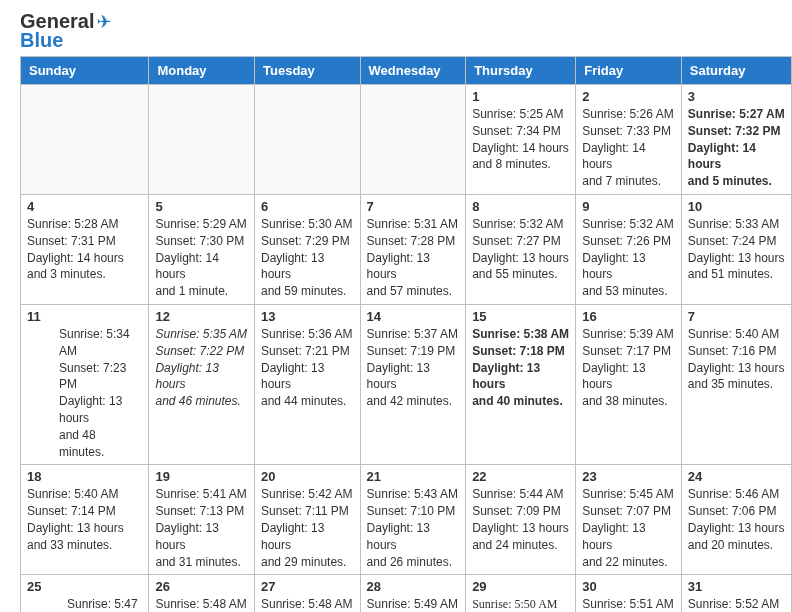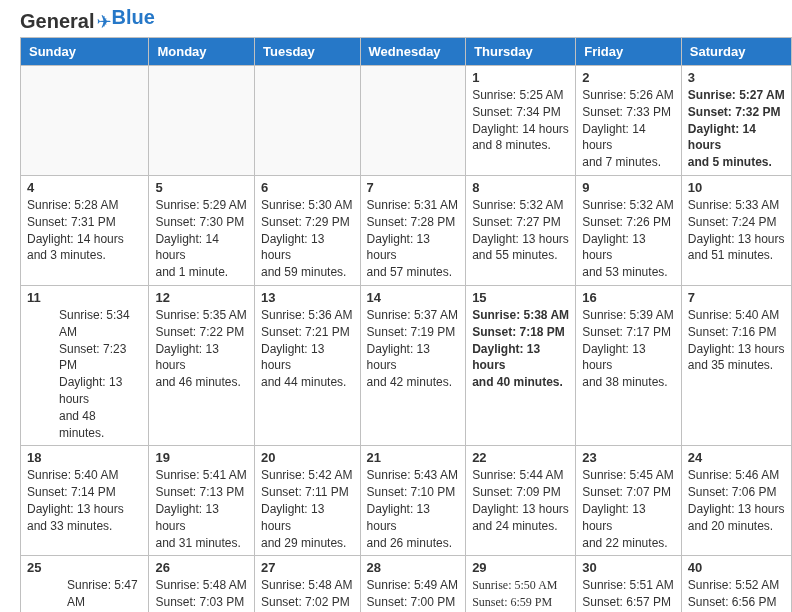--- a/index.html
+++ b/index.html
@@ -1,18 +1,18 @@
 <!DOCTYPE html>
 <html><head>
   <meta charset="utf-8">
   <style>
     * { box-sizing: border-box; margin: 0; padding: 0; }
     body { font-family: Arial, sans-serif; background: #fff; width: 792px; min-height: 612px; }
     .header { padding: 10px 20px 4px 20px; display: flex; align-items: flex-start; justify-content: space-between; }
-    .logo { display: flex; flex-direction: row; align-items: flex-start; }
+    .logo { display: flex; flex-direction: column; align-items: flex-start; }
     .title-block { text-align: right; }
     .month-title { font-size: 38px; font-weight: bold; color: #333; }
     .location { font-size: 16px; color: #444; margin-top: 2px; }
     .calendar { width: 100%; border-collapse: collapse; margin: 0 10px; }
     .calendar th { background: #2678c8; color: #fff; text-align: left; padding: 6px 8px; font-size: 13px; border: 1px solid #c0c0c0; }
     .calendar td { border: 1px solid #c0c0c0; vertical-align: top; padding: 4px 6px; font-size: 11px; color: #333; min-width: 100px; height: 85px; background: #fff; }
     .calendar td.empty { background: #f9f9f9; }
     .day-num { font-size: 13px; font-weight: bold; display: block; margin-bottom: 2px; }
     .day-info { font-size: 12px; line-height: 1.4; color: #333; }
     .table-wrap { padding: 0 10px 10px 10px; }
@@ -129,21 +129,21 @@
         <tr>
           <td>
             <span class="day-num">11</span>
             <div class="day-info" style="white-space: pre-line; margin-left: 32px;">Sunrise: 5:34 AM
 Sunset: 7:23 PM
 Daylight: 13 hours
 and 48 minutes.</div>
           </td>
           <td>
             <span class="day-num">12</span>
-            <div class="day-info" style="white-space: pre-line;">Sunrise: 5:35 AM
+            <div class="day-info" style="white-space: pre-line; font-style: italic;">Sunrise: 5:35 AM
 Sunset: 7:22 PM
 Daylight: 13 hours
 and 46 minutes.</div>
           </td>
           <td>
             <span class="day-num">13</span>
             <div class="day-info" style="white-space: pre-line;">Sunrise: 5:36 AM
 Sunset: 7:21 PM
 Daylight: 13 hours
 and 44 minutes.</div>
@@ -265,21 +265,21 @@
 and 8 minutes.</div>
           </td>
           <td>
             <span class="day-num">30</span>
             <div class="day-info" style="white-space: pre-line;">Sunrise: 5:51 AM
 Sunset: 6:57 PM
 Daylight: 13 hours
 and 6 minutes.</div>
           </td>
           <td>
-            <span class="day-num">40</span>
+            <span class="day-num">31</span>
             <div class="day-info" style="white-space: pre-line;">Sunrise: 5:52 AM
 Sunset: 6:56 PM
 Daylight: 13 hours
 and 3 minutes.</div>
           </td>
         </tr>
       </tbody>
   </table>
 </div>
 

